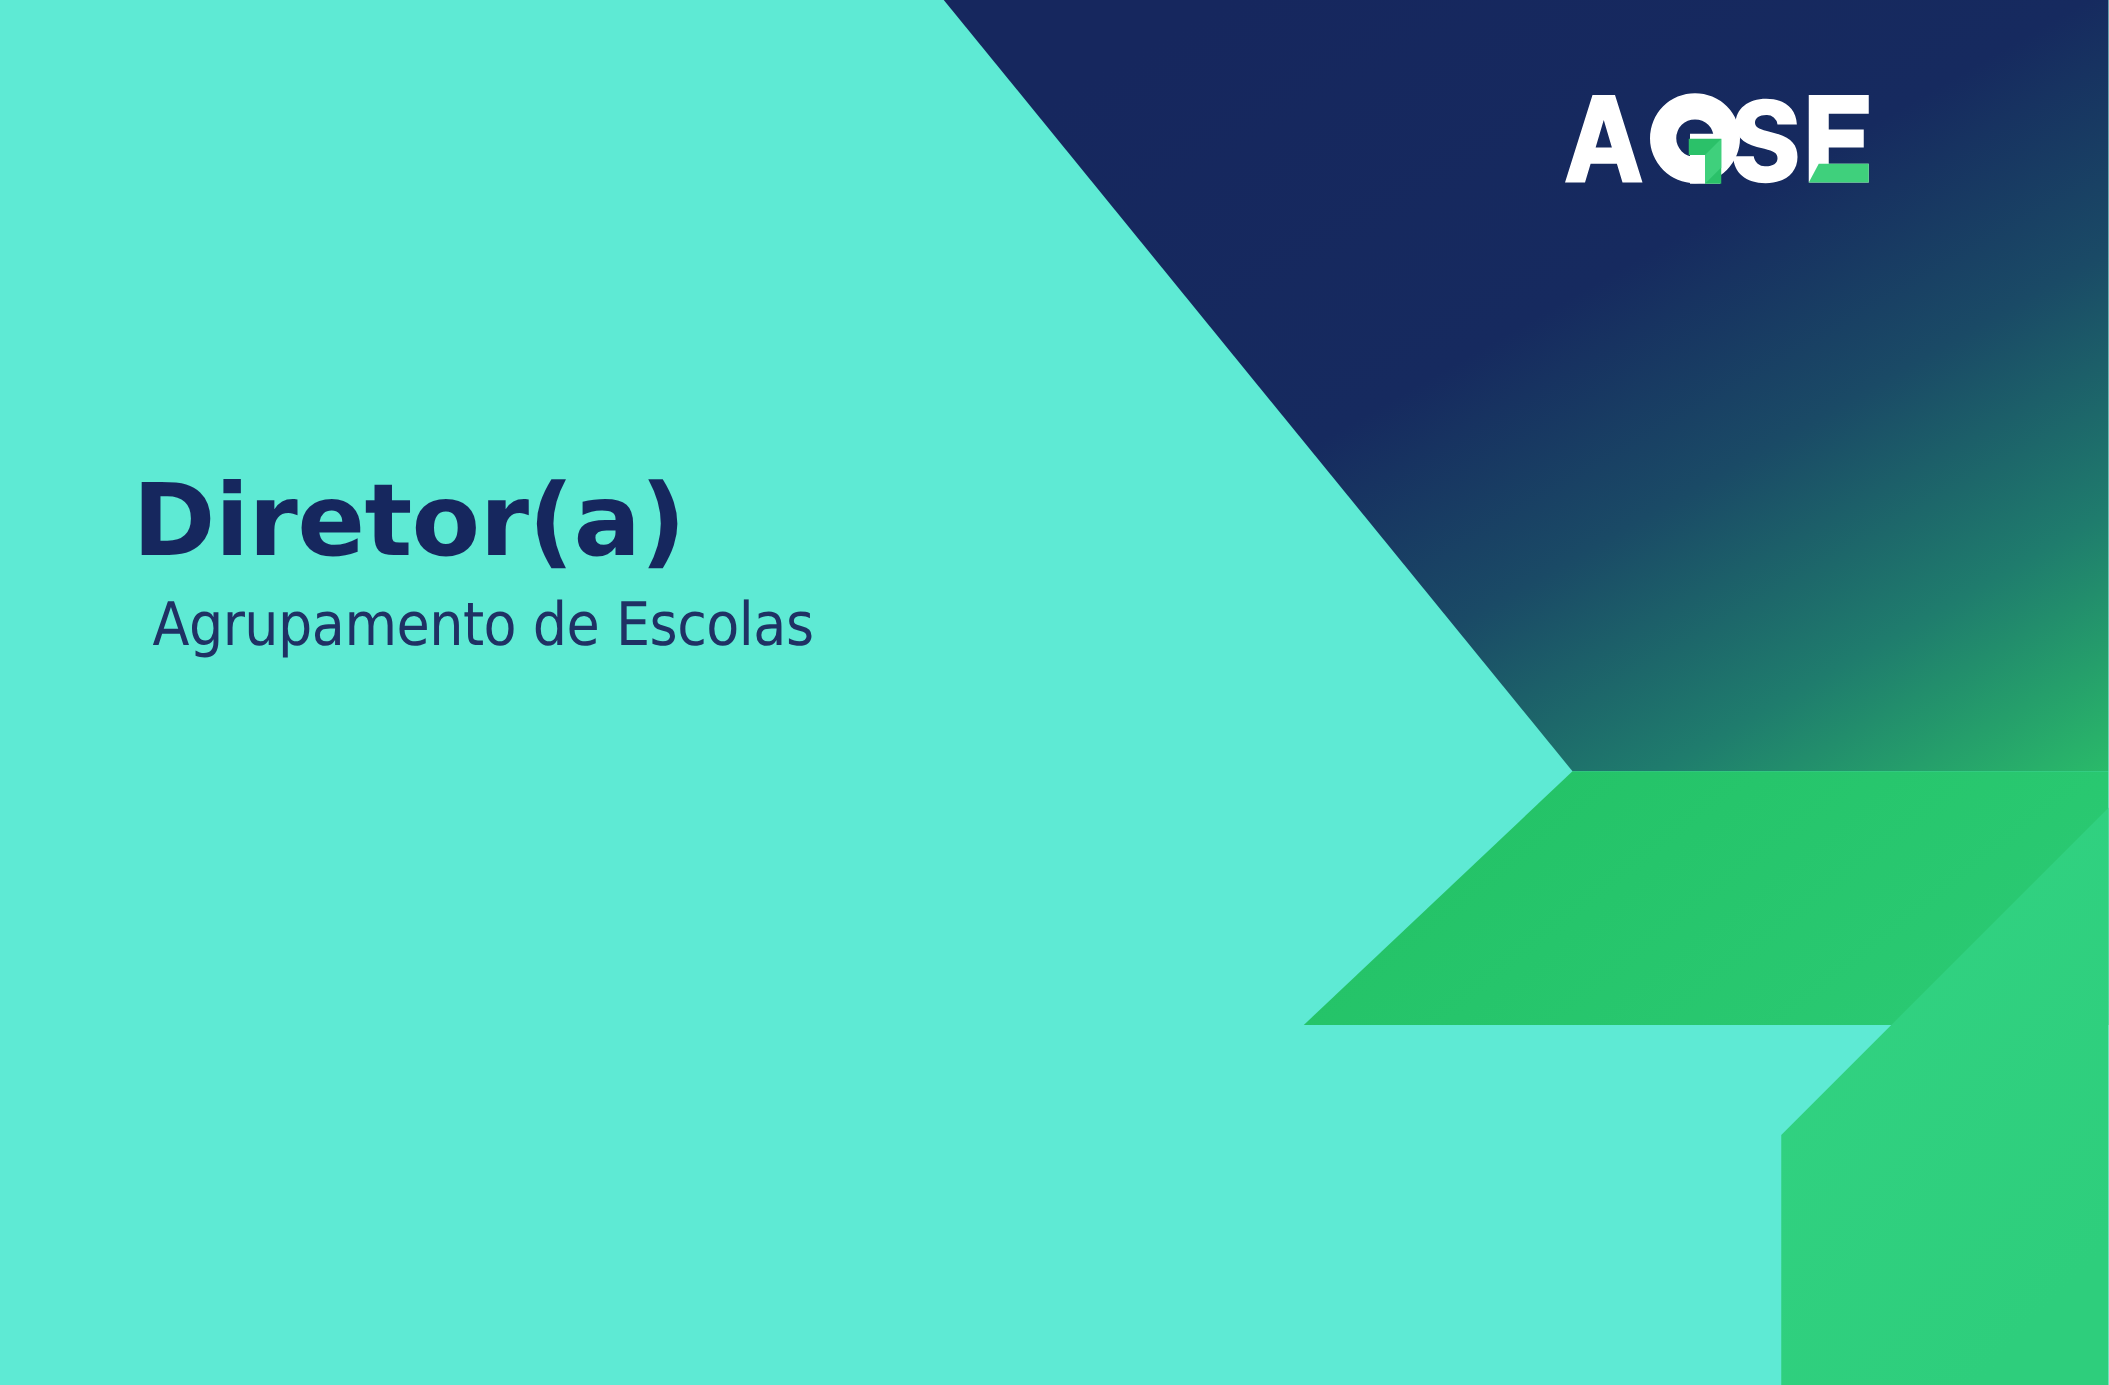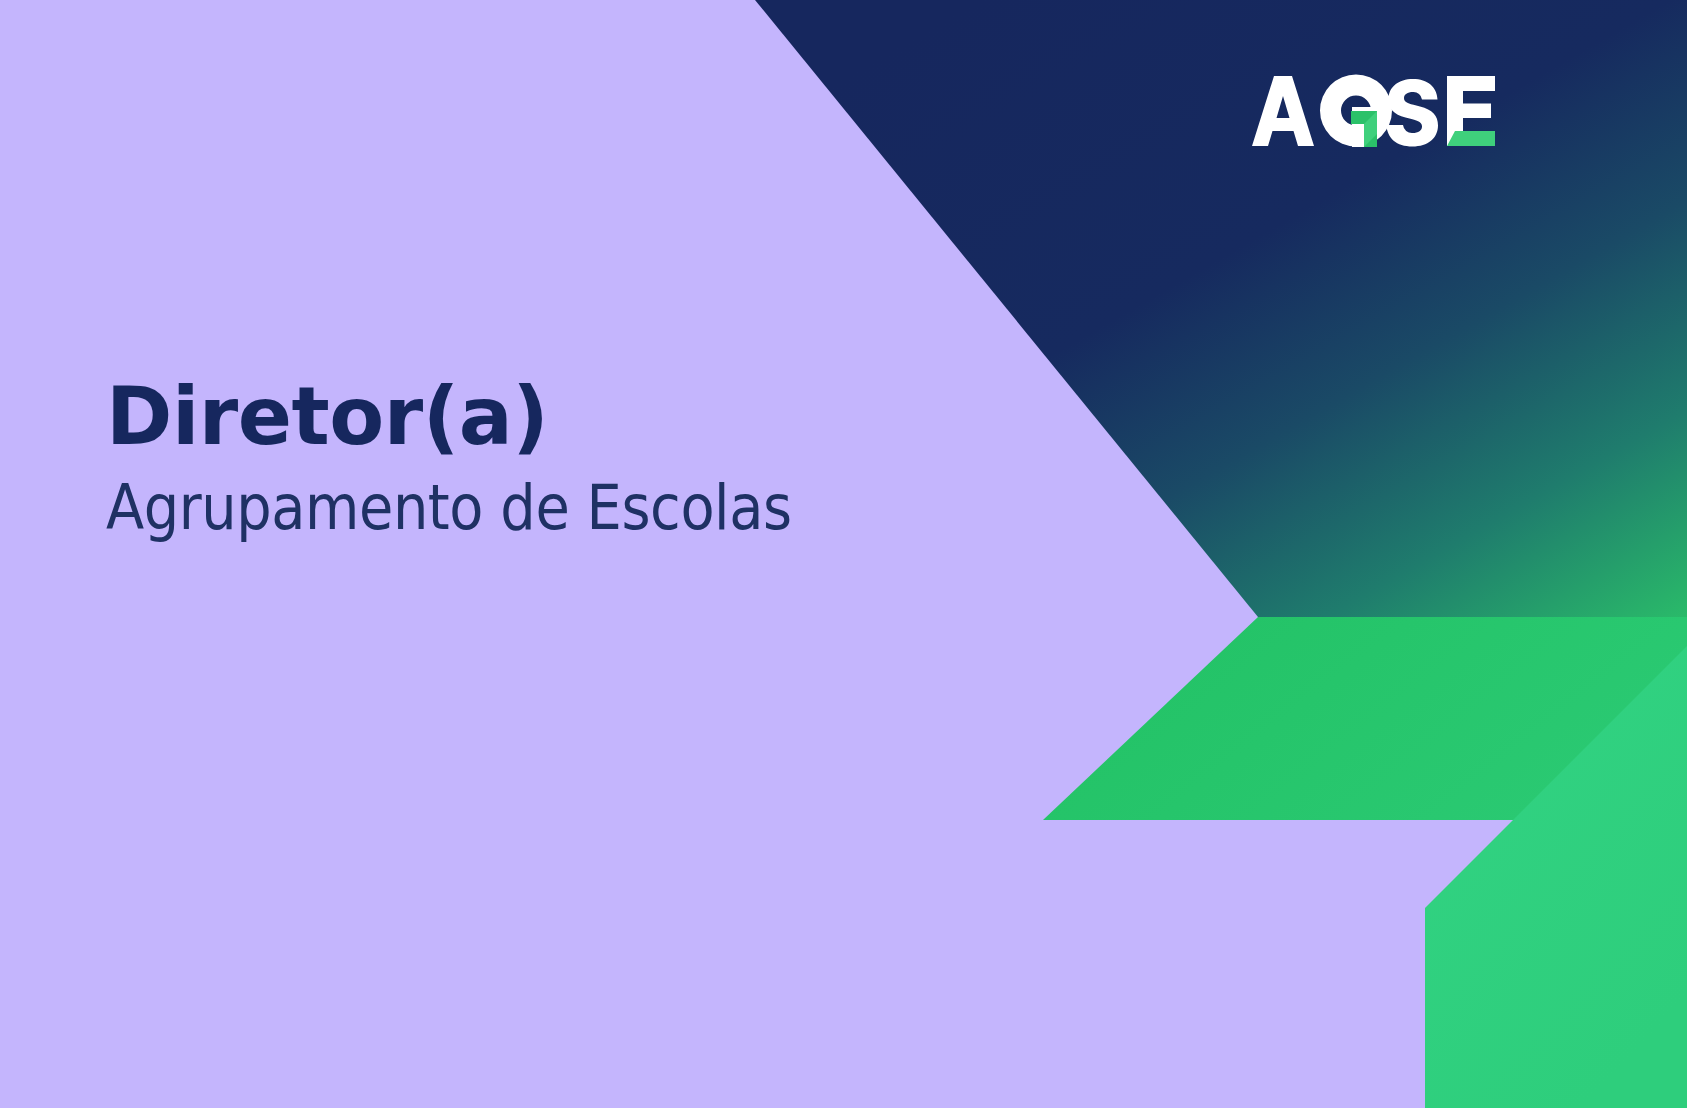--- a/index.html
+++ b/index.html
@@ -7,21 +7,21 @@
     padding: 0;
     background: #ffffff;
   }
   body {
     font-family: "DejaVu Sans", sans-serif;
   }
   #card {
     position: relative;
     width: 1687px;
     height: 1108px;
-    background: #c4b5fd;
+    background: #5eead4;
     overflow: hidden;
   }
 
   
   #deco {
     position: absolute;
     inset: 0;
     width: 1687px;
     height: 1108px;
     pointer-events: none;
@@ -47,24 +47,24 @@
     margin: 0;
     font-family: "DejaVu Sans", sans-serif;
     font-weight: 700;
     font-size: 80px;
     line-height: 1.02;
     letter-spacing: -0.5px;
     color: #16275E;
     white-space: nowrap;
   }
   #subtitle {
-    margin: 14px 0 0 0;
+    margin: 14px 0 0 16px;
     font-family: "DejaVu Sans Condensed", "DejaVu Sans", sans-serif;
     font-weight: 400;
-    font-size: 62px;
+    font-size: 48px;
     line-height: 1.17;
     color: #1F3164;
     letter-spacing: -0.4px;
   }
   #subtitle .sub-line {
     display: block;
     white-space: nowrap;
   }
 </style>
 </head>

